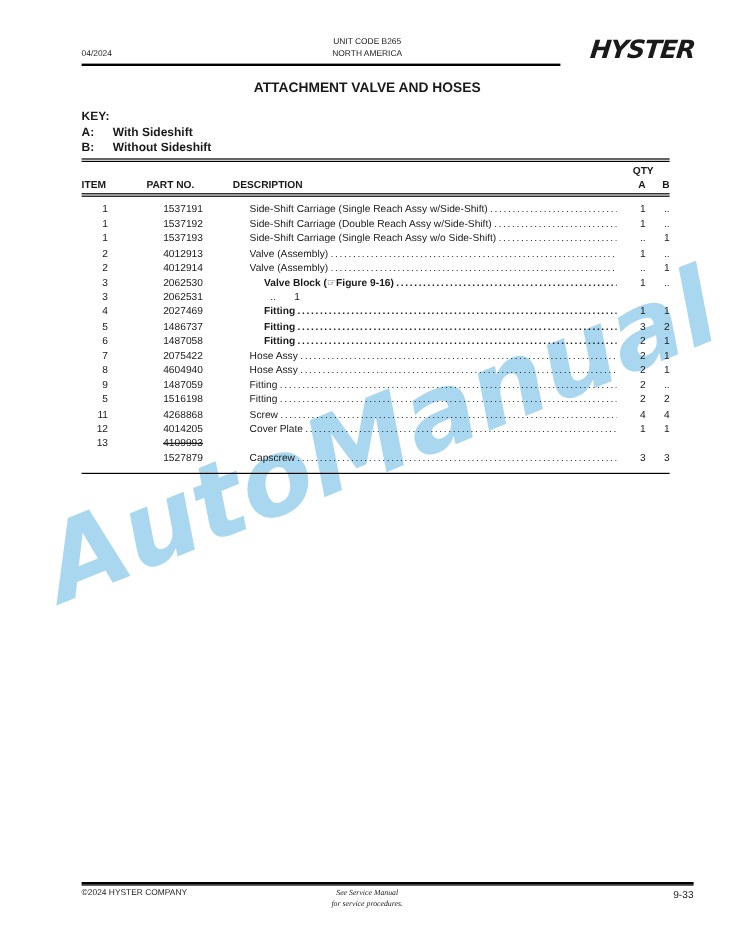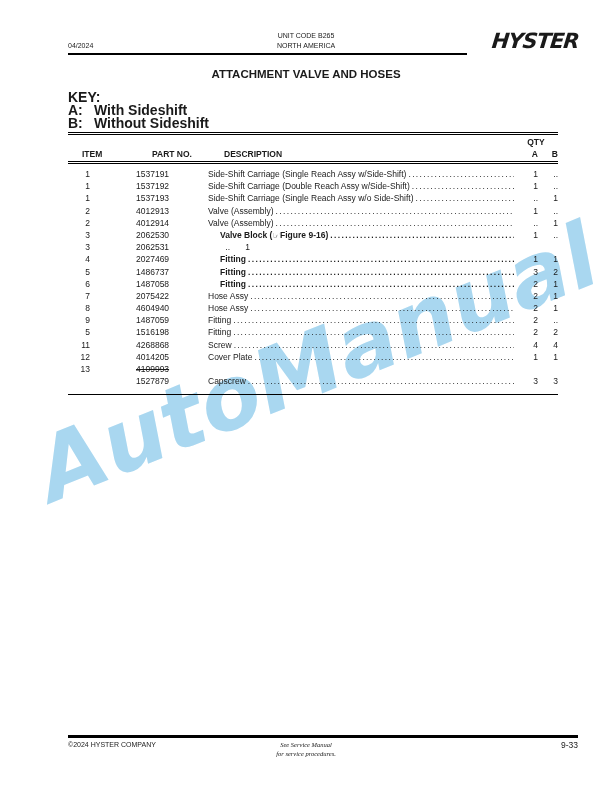--- a/index.html
+++ b/index.html
@@ -15,35 +15,35 @@
     font-size:7px; line-height:10px; z-index:1; }
   .hdr-rule { position:absolute; left:68px; top:53px; width:399px; height:2px;
     background:#000; z-index:1; }
   .logo { position:absolute; right:33px; top:29px; font-size:21px; font-weight:bold;
     font-style:italic; letter-spacing:-1px; transform:skewX(-6deg);
     font-family:"DejaVu Sans","Liberation Sans",sans-serif; z-index:1; }
 
   
   .title { position:absolute; left:0; right:0; top:68px; text-align:center;
     font-size:11.5px; font-weight:bold; z-index:1; }
-  .key { position:absolute; left:68px; top:91px; font-size:14px; font-weight:bold;
+  .key { position:absolute; left:68px; top:91px; font-size:10px; font-weight:bold;
     line-height:13px; z-index:1; }
   .key-row { display:flex; }
   .key-code { width:26px; }
 
   
   .parts-table { position:absolute; left:68px; top:132px; width:490px;
     font-size:8.5px; z-index:1; }
   .rule-double { height:3px; border-top:1px solid #000; border-bottom:1px solid #000; }
   .qty-row { display:flex; justify-content:flex-end; font-weight:bold;
     height:12px; align-items:flex-end; }
   .qty-span { width:44px; text-align:center; }
   .hdr-row { display:flex; font-weight:bold; height:14px; align-items:flex-end;
     padding-bottom:2px; }
-  .col-item-h { width:70px;margin-left:14px; }
+  .col-item-h { width:54px; }
   .col-part-h { width:72px; }
   .col-desc-h { flex:1; }
   .col-a, .col-b { text-align:right; }
   .col-a { width:24px; }
   .col-b { width:20px; }
 
   .rows { padding-top:4px; }
   .row { display:flex; height:12.2px; line-height:12.2px; white-space:nowrap; }
   .c-item { width:22px; text-align:right; }
   .c-part { width:70px; margin-left:46px; }

